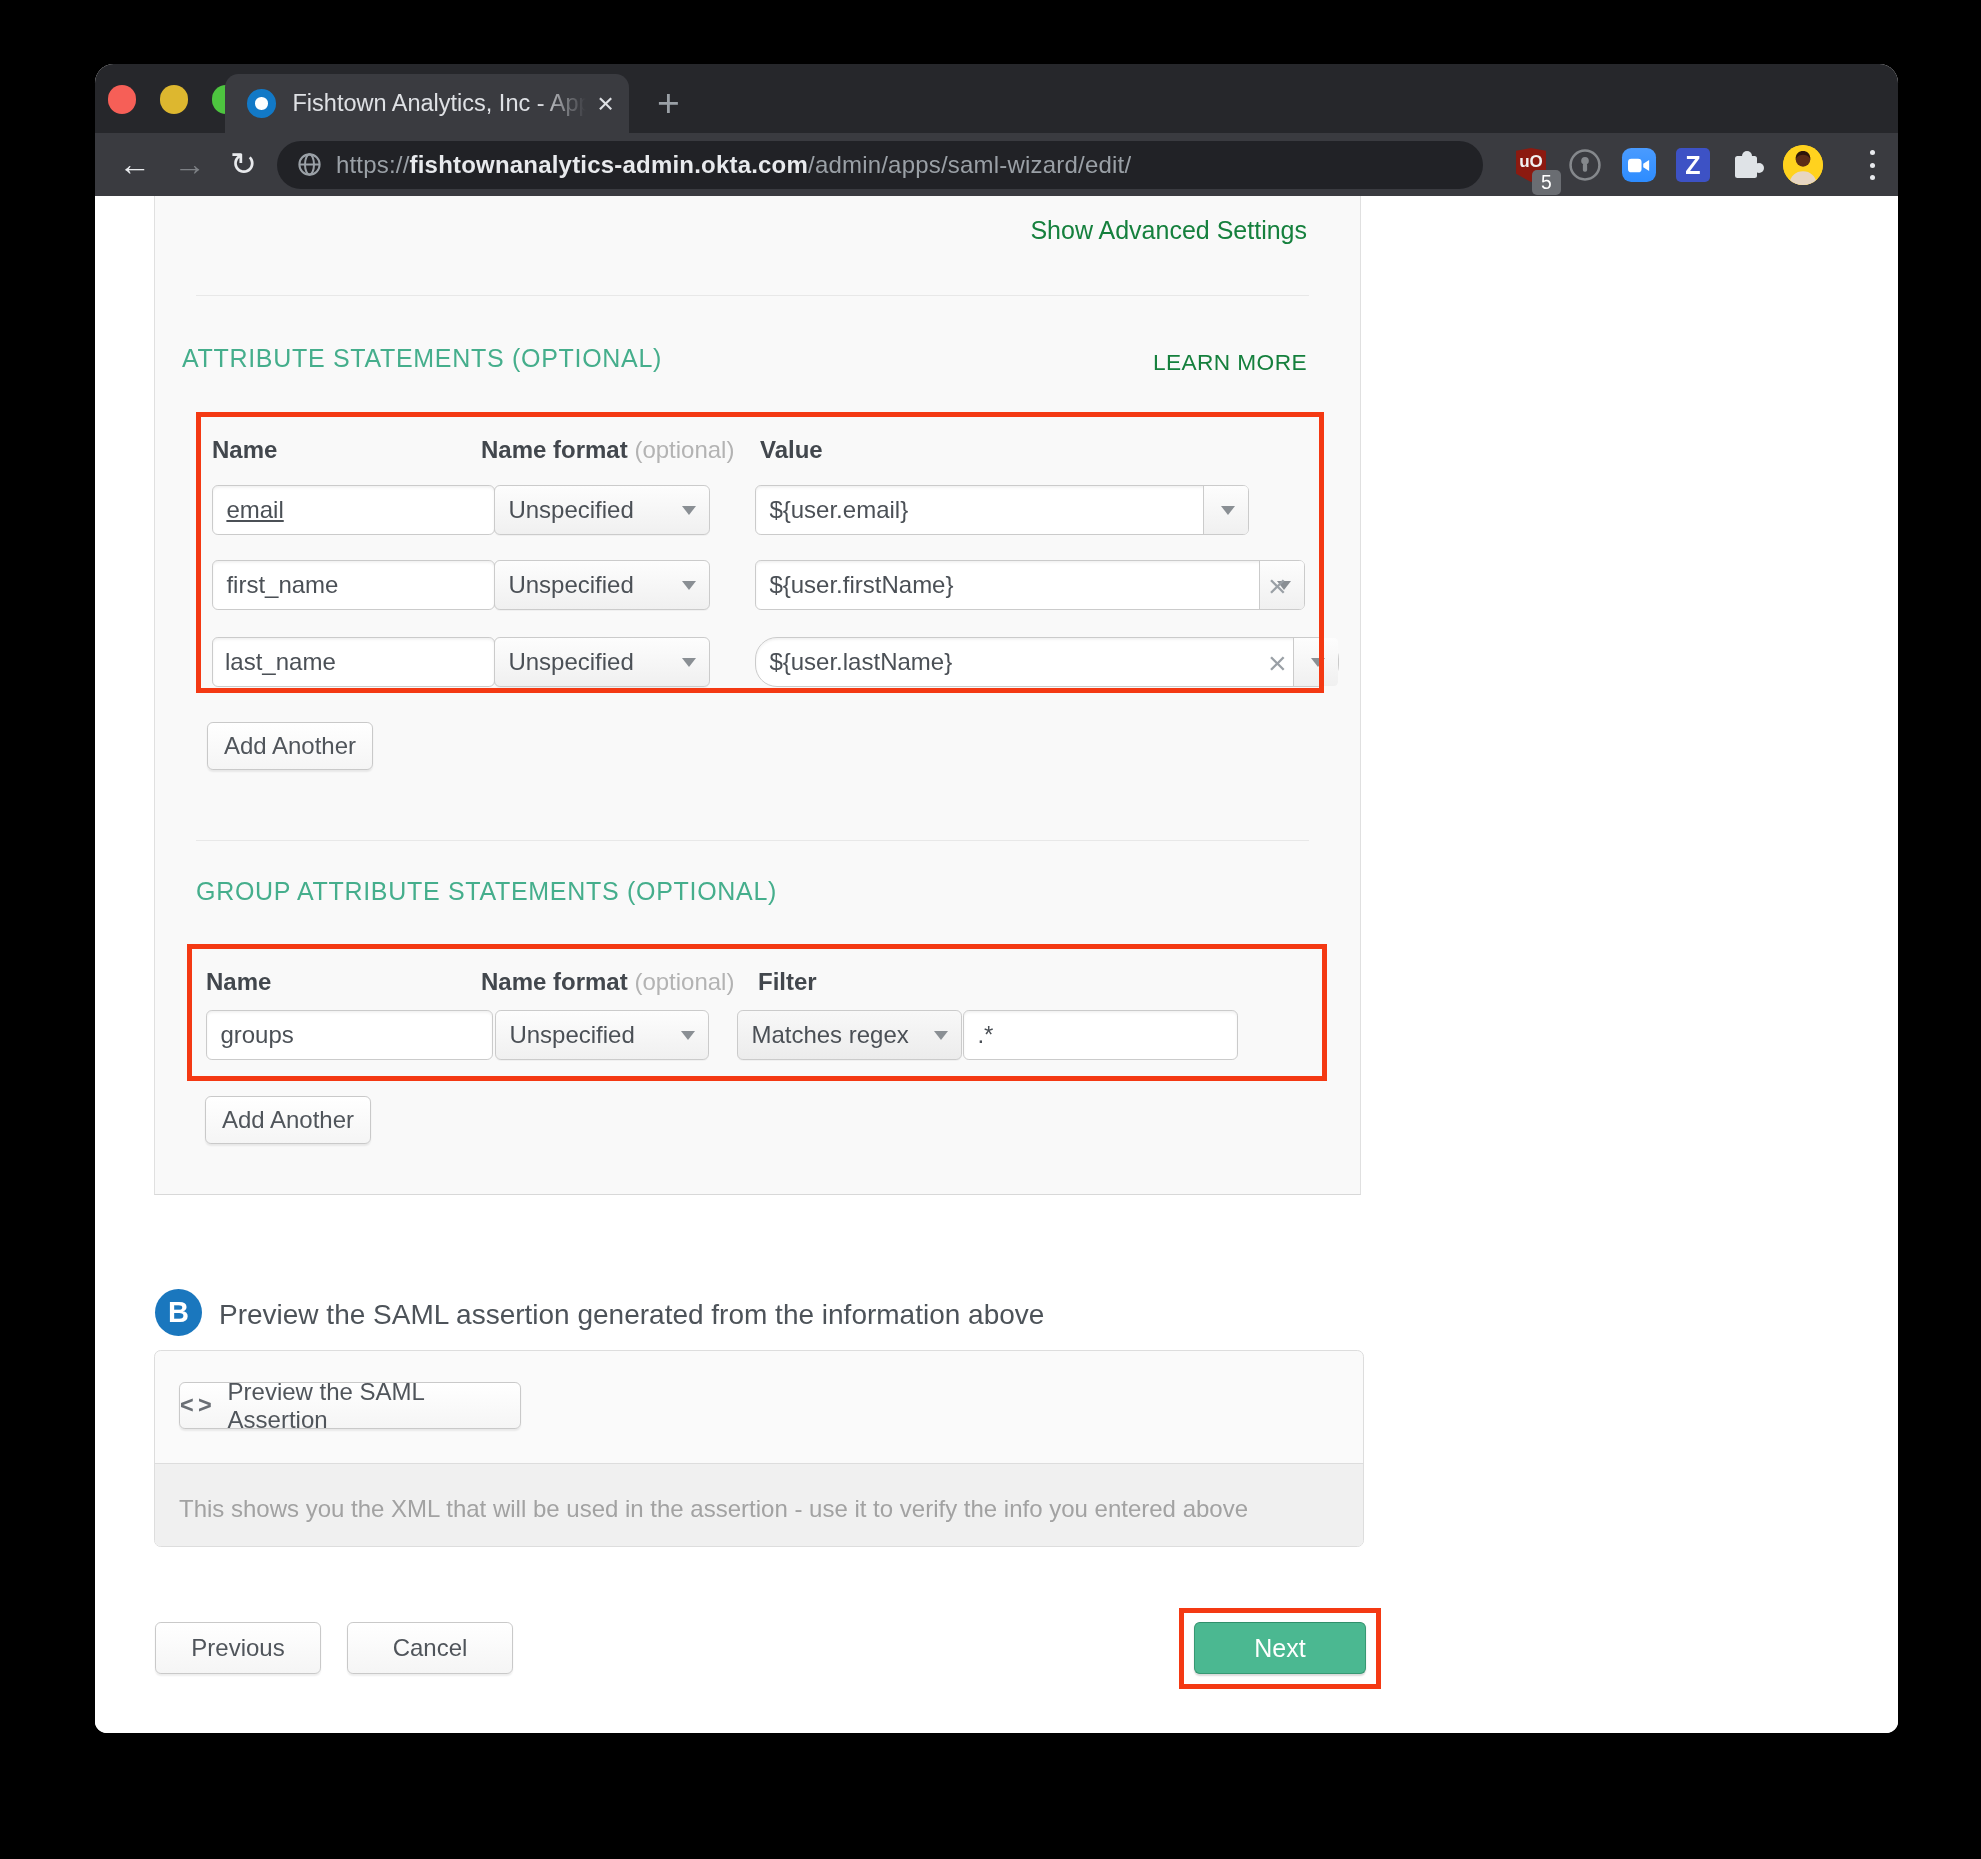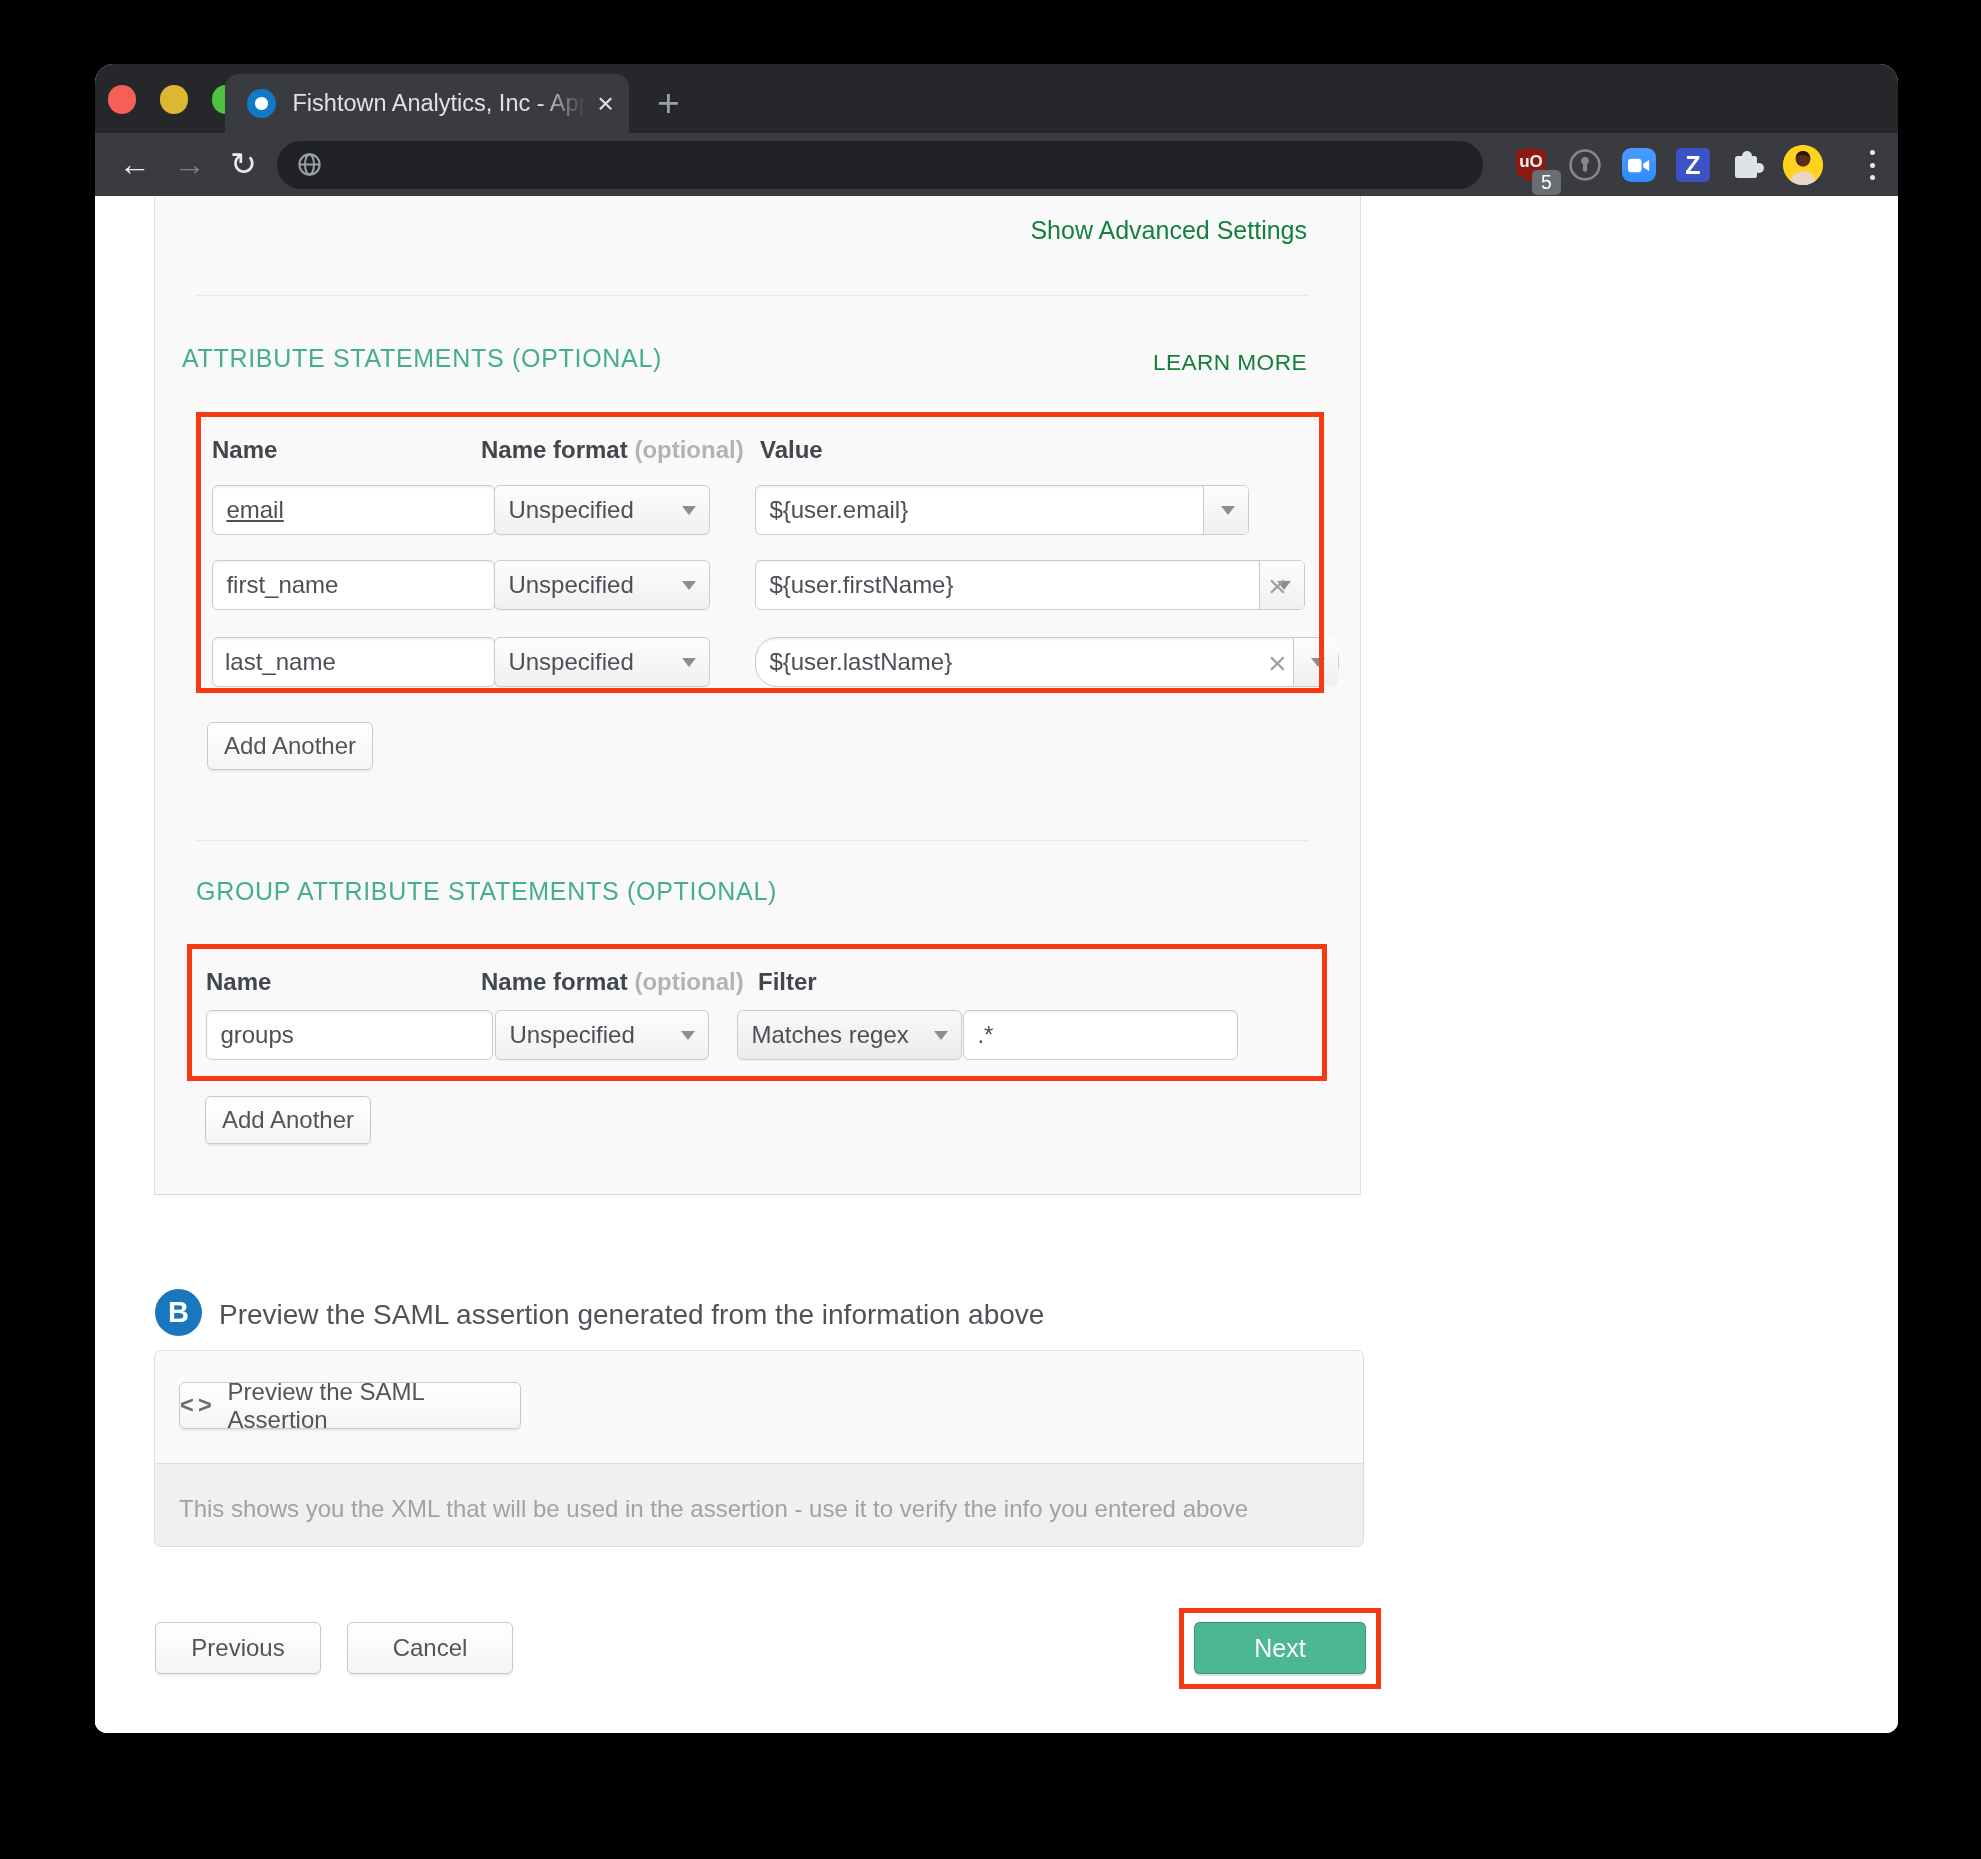--- a/index.html
+++ b/index.html
@@ -66,21 +66,21 @@
           border-left:1.7px solid #e0e0e0; border-right:1.7px solid #e0e0e0; border-bottom:1.7px solid #d8d8d8; }
   .link { color:#15803d; }
   .show-adv { position:absolute; left:101px; top:20px; width:1111px; text-align:right; font-size:25px; }
   .hr { position:absolute; border-top:1.7px solid #e8e8e8; }
   .sect-title { position:absolute; font-size:25px; color:#45ae8c; letter-spacing:0.7px; }
   .learn-more { position:absolute; left:101px; top:153px; width:1111px; text-align:right; font-size:22.7px; letter-spacing:0.4px; }
 
   .annot { position:absolute; border:5.9px solid #f43913; pointer-events:none; z-index:5; }
 
   .colhdr { position:absolute; font-size:24px; font-weight:bold; color:#42474d; }
-  .colhdr .opt { font-weight:bold; color:#b3b3b3; }
+  .colhdr .opt { font-weight:normal; color:#b3b3b3; }
 
   .tin { position:absolute; height:50px; background:#fff; border:1.7px solid #cbcbcb; border-radius:5.9px;
          box-shadow:inset 0 1.7px 2.5px rgba(0,0,0,.06); font-size:24px; color:#4b5056;
          display:flex; align-items:center; padding-left:13.4px; }
   .sel { position:absolute; height:50px; background:linear-gradient(180deg,#fdfdfd,#f0f0f0);
          border:1.7px solid #cbcbcb; border-radius:5.9px; font-size:24px; color:#4b5056;
          display:flex; align-items:center; padding:0 37px 0 13.4px; box-shadow:0 0.8px 0.8px rgba(0,0,0,.04); }
   .caret { position:absolute; right:13.4px; top:50%; margin-top:-4.2px; width:0; height:0;
            border-left:7.6px solid transparent; border-right:7.6px solid transparent; border-top:9.2px solid #8a8f94; }
   .combo { position:absolute; height:50px; background:#fff; border:1.7px solid #cbcbcb; border-radius:5.9px;
@@ -134,20 +134,21 @@
       <span class="navbtn" style="left:129px">↻</span>
 
       <div class="urlbar">
         <svg width="27" height="27" viewBox="0 0 24 24">
           <g fill="none" stroke="#9aa0a6" stroke-width="1.8">
             <circle cx="12" cy="12" r="9"></circle>
             <ellipse cx="12" cy="12" rx="4" ry="9"></ellipse>
             <path d="M3.5 12h17"></path>
           </g>
         </svg>
+        <span class="urltext"><span class="dim">https://</span><span class="lit">fishtownanalytics-admin.okta.com</span><span class="dim">/admin/apps/saml-wizard/edit/</span></span>
       </div>
 
       <div class="ext ublock">uO</div>
       <div class="badge">5</div>
 
       <div class="ext onep">
         <svg width="34" height="34" viewBox="0 0 40 40">
           <circle cx="20" cy="20" r="17" fill="#3a3b40" stroke="#85888c" stroke-width="3"></circle>
           <circle cx="20" cy="15" r="4.5" fill="#85888c"></circle>
           <rect x="17.5" y="18" width="5" height="10" rx="2" fill="#85888c"></rect>

